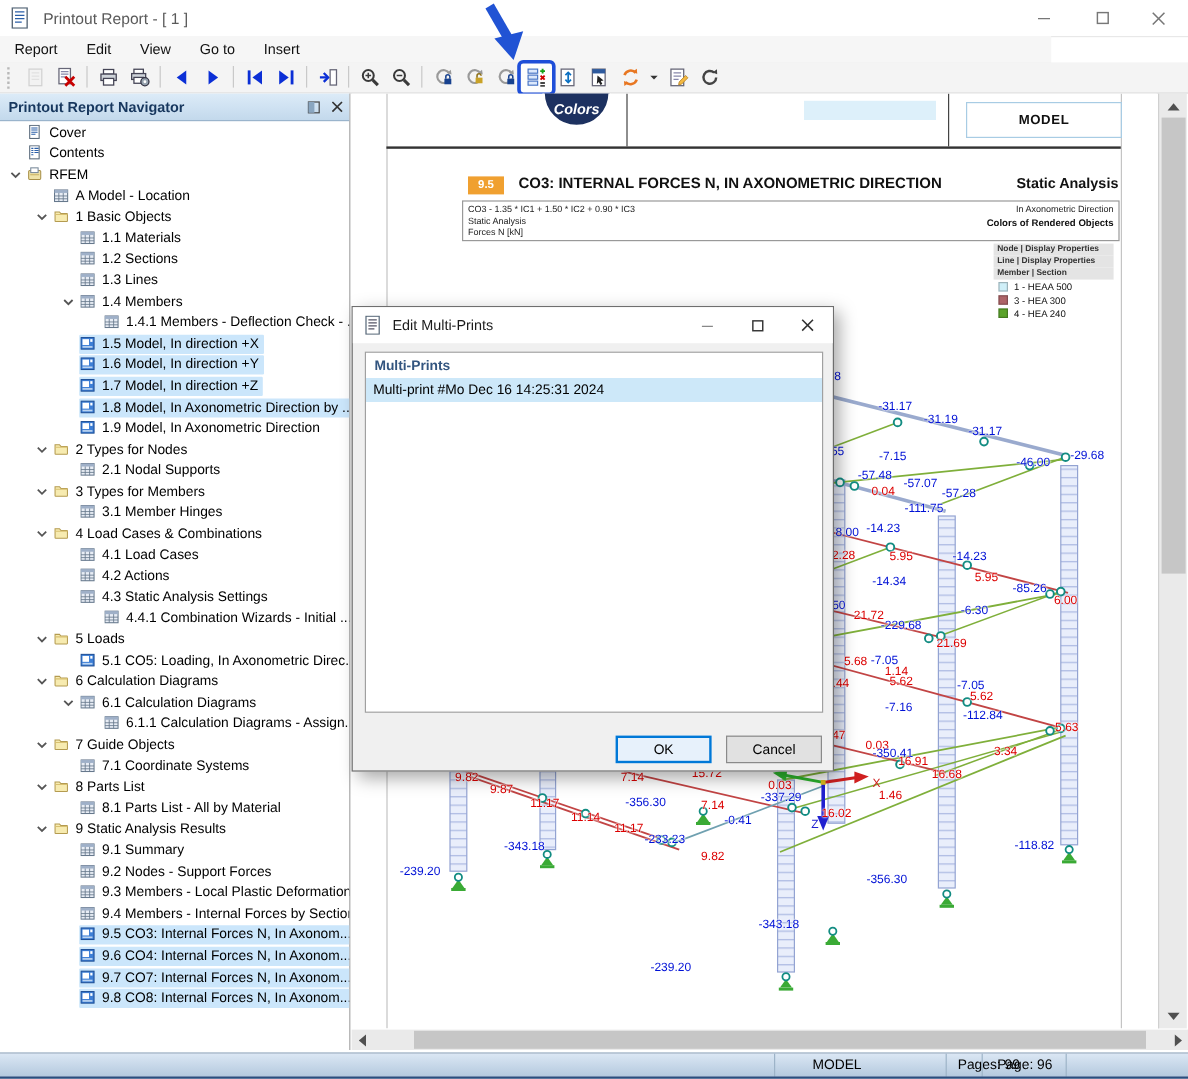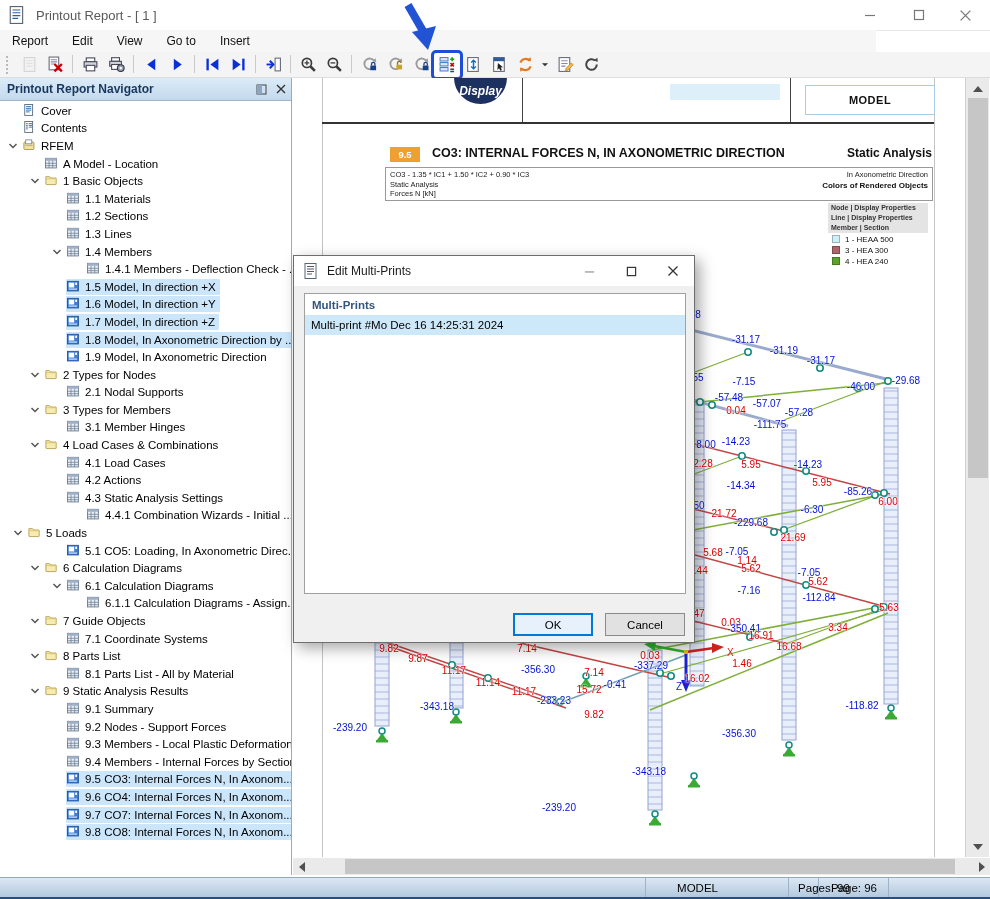--- a/index.html
+++ b/index.html
@@ -588,21 +588,21 @@
         <span class="chev"></span>
         <span class="hlwrap">
           <span class="ticon"><svg viewBox="0 0 16 16">
               <rect x="0.5" y="1.5" width="12.5" height="11" fill="#e8edf5" stroke="#66788c"></rect>
               <rect x="0.5" y="1.5" width="12.5" height="2.8" fill="#9fb0c8"></rect>
               <path d="M0.5 7.2h12.5M0.5 9.9h12.5M4.6 4.3v8.2M8.8 4.3v8.2" stroke="#66788c" stroke-width="0.8"></path>
             </svg></span>
           <span class="tlabel">4.4.1 Combination Wizards - Initial ...</span>
         </span>
       </div>
-      <div class="trow" style="padding-left: 9px; align-items: center;">
+      <div class="trow" style="padding-left: 26px; align-items: center;">
         <span class="chev">
           <svg viewBox="0 0 10 10">
             <path d="M1.5 3L5 6.5 8.5 3" fill="none" stroke="#555" stroke-width="1.5"></path>
           </svg>
         </span>
         <span class="hlwrap">
           <span class="ticon"><svg viewBox="0 0 16 16">
               <path d="M1 3h4.2l1.4 1.6H12.3a.5.5 0 0 1 .5.5v6.4a.6.6 0 0 1-.6.6H1.6a.6.6 0 0 1-.6-.6z" fill="#f7ebb0" stroke="#b49b50"></path>
               <path d="M1 5.4h11.8" stroke="#d8c070"></path>
             </svg></span>
@@ -819,21 +819,21 @@
       </div>
     </div>
 </div>
 
 <div class="abs" id="doc">
 
   <div class="pageline" style="left:29px;top:0;width:1px;height:779px"></div>
   <div class="pageline" style="left:641px;top:0;width:1px;height:779px"></div>
 
   <div id="logo" style="left:159px;top:-23px">
-    <span class="ltext">Display</span>
+    <span class="ltext">Colors</span>
   </div>
   <div class="hline" style="left:229px;top:0;width:1px;height:44px;background:#444"></div>
   <div id="headerbox" style="left:377px;top:6px"></div>
   <div class="hline" style="left:497px;top:0;width:1px;height:44px;background:#444"></div>
   <div id="modelbox" style="left:512px;top:7px">
     <span>MODEL</span>
   </div>
   <div class="hline" style="left:29px;top:44px;width:612px;height:2px"></div>
 
   <div id="sec-badge" style="left:97px;top:69px">
@@ -1042,21 +1042,21 @@
     <span class="flabel r" style="left: 699px; top: 613px;">47</span>
     <span class="flabel r" style="left: 731px; top: 622px;">0.03</span>
     <span class="flabel b" style="left: 744px; top: 628px;">-350.41</span>
     <span class="flabel r" style="left: 761px; top: 635px;">16.91</span>
     <span class="flabel r" style="left: 838px; top: 627px;">3.34</span>
     <span class="flabel r" style="left: 789px; top: 646px;">16.68</span>
     <span class="flabel r" style="left: 389px; top: 648px;">9.82</span>
     <span class="flabel r" style="left: 418px; top: 658px;">9.87</span>
     <span class="flabel r" style="left: 454px; top: 670px;">11.17</span>
     <span class="flabel r" style="left: 527px; top: 648px;">7.14</span>
-    <span class="flabel r" style="left: 589px; top: 645px; margin-top: 44px;">15.72</span>
+    <span class="flabel r" style="left: 589px; top: 645px;">15.72</span>
     <span class="flabel r" style="left: 650px; top: 655px;">0.03</span>
     <span class="flabel b" style="left: 651px; top: 665px;">-337.29</span>
     <span class="flabel b" style="left: 538px; top: 669px;">-356.30</span>
     <span class="flabel r" style="left: 594px; top: 672px;">7.14</span>
     <span class="flabel r" style="left: 488px; top: 682px;">11.14</span>
     <span class="flabel r" style="left: 524px; top: 691px;">11.17</span>
     <span class="flabel b" style="left: 615px; top: 684px;">-0.41</span>
     <span class="flabel r" style="left: 742px; top: 663px;">1.46</span>
     <span class="flabel r" style="left: 697px; top: 678px;">16.02</span>
     <span class="flabel b" style="left: 554px; top: 700px;">-233.23</span>

